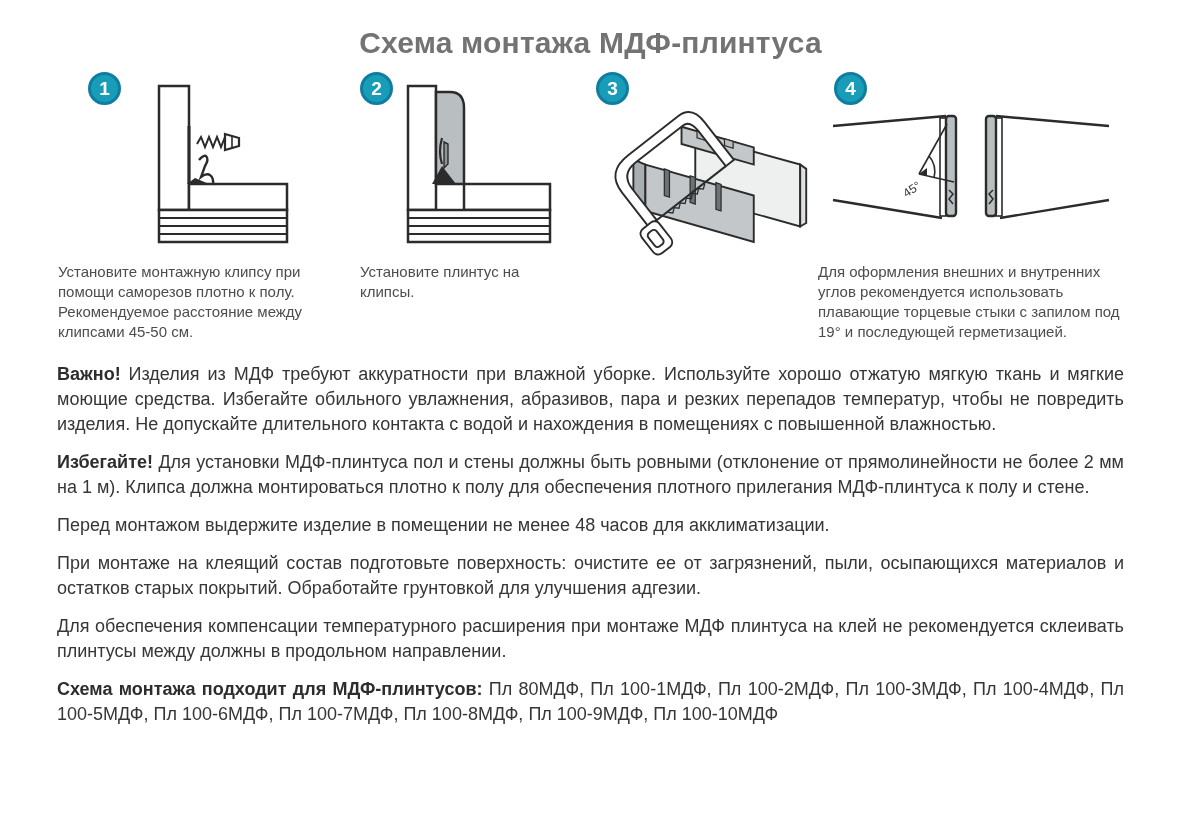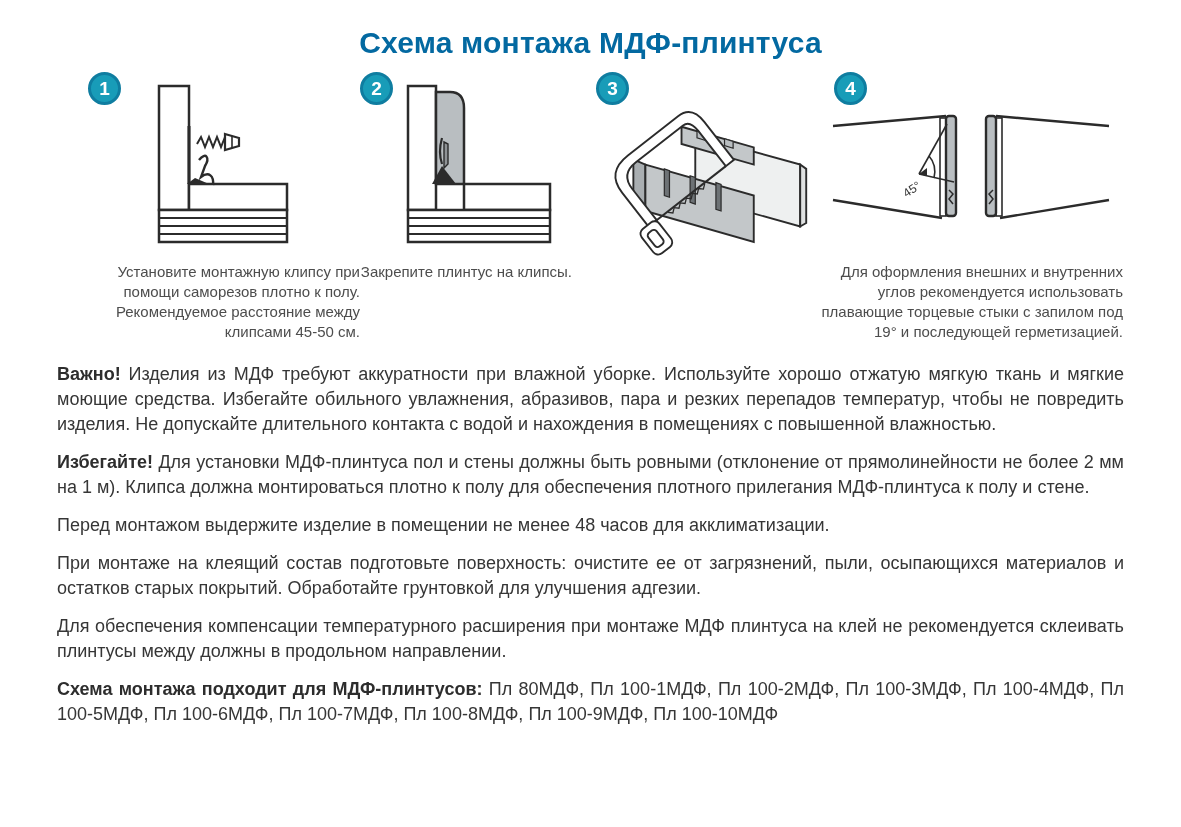--- a/index.html
+++ b/index.html
@@ -4,41 +4,41 @@
 <style>
   * { box-sizing: border-box; }
   html,body { margin:0; padding:0; }
   body {
     width:1181px; height:827px; background:#ffffff;
     font-family:"Liberation Sans", sans-serif; color:#333;
     overflow:hidden;
   }
   .title {
     text-align:center; margin:26px 0 8px; font-size:30px; font-weight:bold;
-    color:#0369a1; letter-spacing:.2px;
+    color:#737373; letter-spacing:.2px;
   }
   .steps { display:flex; justify-content:space-between; margin:10px 58px 0; }
   .step { position:relative; }
   .step-1 { width:302px; }
   .step-2 { width:212px; }
   .step-3 { width:246px; }
   .step-4 { width:305px; }
   .badge {
     position:absolute; top:2px; width:33px; height:33px; border-radius:50%;
     background:#189cb8; border:3px solid #0f7da0; color:#fff; font-weight:bold;
     font-size:19px; display:flex; align-items:center; justify-content:center;
   }
   .step-1 .badge { left:30px; }
   .step-2 .badge { left:0px; }
   .step-3 .badge { left:24px; }
   .step-4 .badge { left:16px; }
   .art { display:block; margin:12px auto 0; }
   .caption {
     margin-top:8px; font-size:15px; line-height:20px; color:#4d4d4d;
-    text-align:right;
+    text-align:left;
   }
   .bodytext { margin:20px 57px 0; }
   .bodytext p {
     font-size:18px; line-height:25px; margin:0 0 13px; text-align:justify;
     color:#363636;
   }
   .lead { font-weight:bold; color:#2d2d2d; }
   svg { overflow:visible; }
 </style>
 </head>
@@ -84,21 +84,21 @@
         <line x1="48" y1="136" x2="190" y2="136" stroke-width="2"></line>
         <line x1="48" y1="144" x2="190" y2="144" stroke-width="2"></line>
         <line x1="48" y1="152" x2="190" y2="152" stroke-width="2"></line>
       </g>
       <g>
         <path d="M82,56 q-4,14 0,26" stroke="#2b2b2b" stroke-width="2.2" fill="none"></path>
         <path d="M84,60 l4,2 v20 l-4,4 Z" fill="#8f9396" stroke="#2b2b2b" stroke-width="1.4"></path>
         <polygon points="82,84 96,102 72,102" fill="#2b2b2b"></polygon>
       </g>
     </svg>
-    <div class="caption">Закрепите плинтус на клипсы.</div>
+    <div class="caption">Установите плинтус на клипсы.</div>
   </div>
 
   <div class="step step-3">
     <div class="badge">3</div>
     <svg class="art" width="250" height="172" viewBox="0 0 260 200">
       <g stroke="#2b2b2b" stroke-width="2.2">
         <polygon points="128,62 250,96 250,168 128,134" fill="#eef0f0"></polygon>
         <polygon points="250,96 257,101 257,164 250,168" fill="#dfe1e1"></polygon>
         <polygon points="112,52 196,76 196,96 112,72" fill="#c3c7c9"></polygon>
         <polygon points="56,90 70,96 70,150 56,142" fill="#a9aeb1"></polygon>

